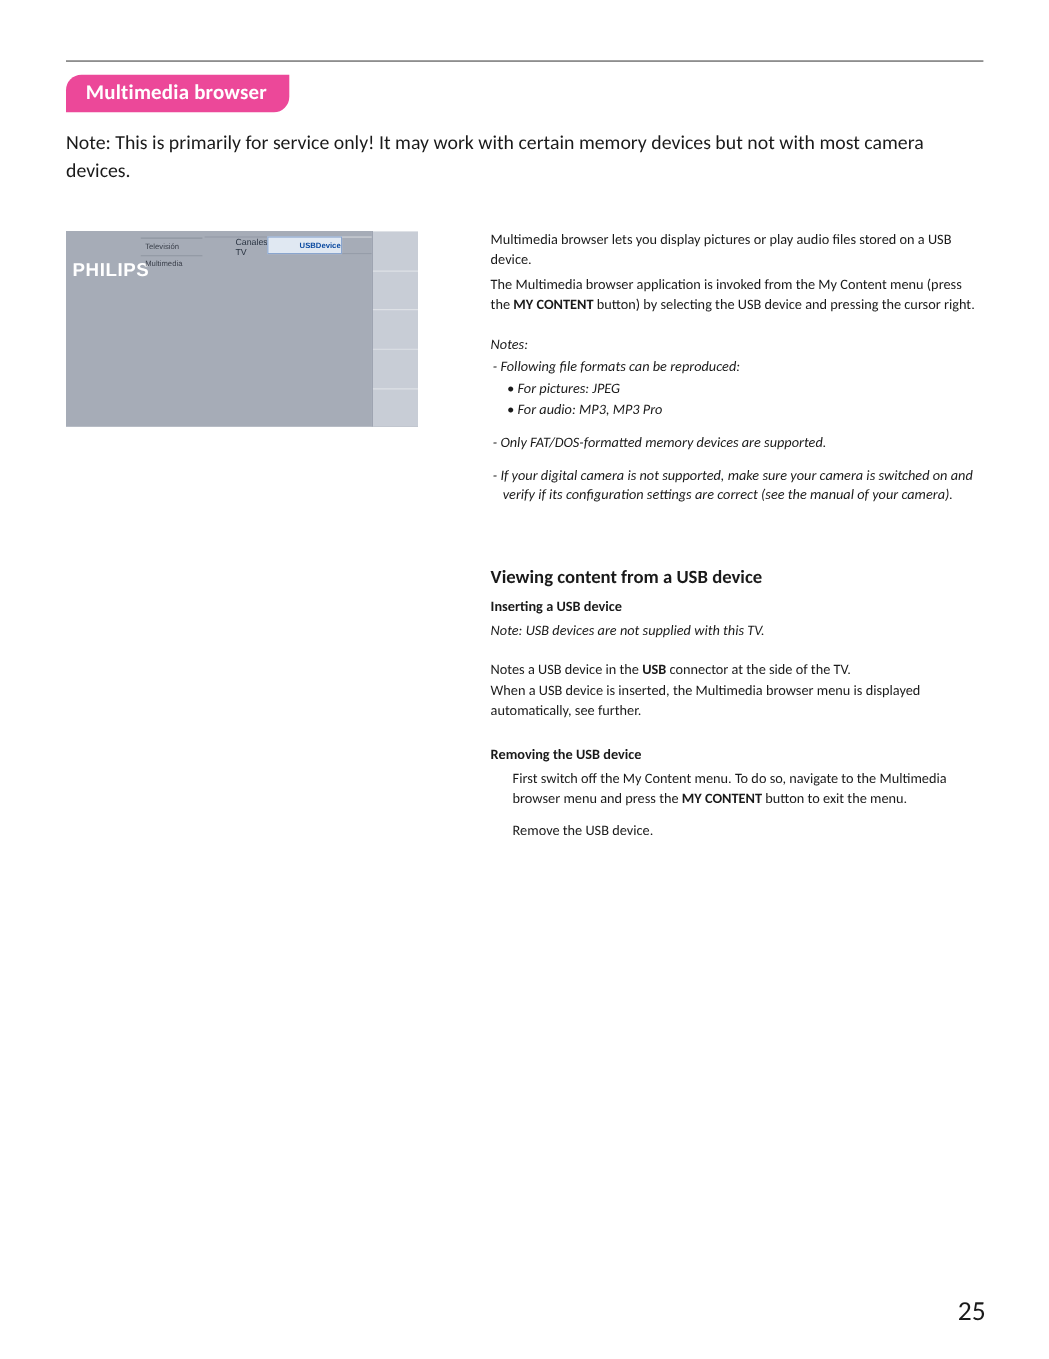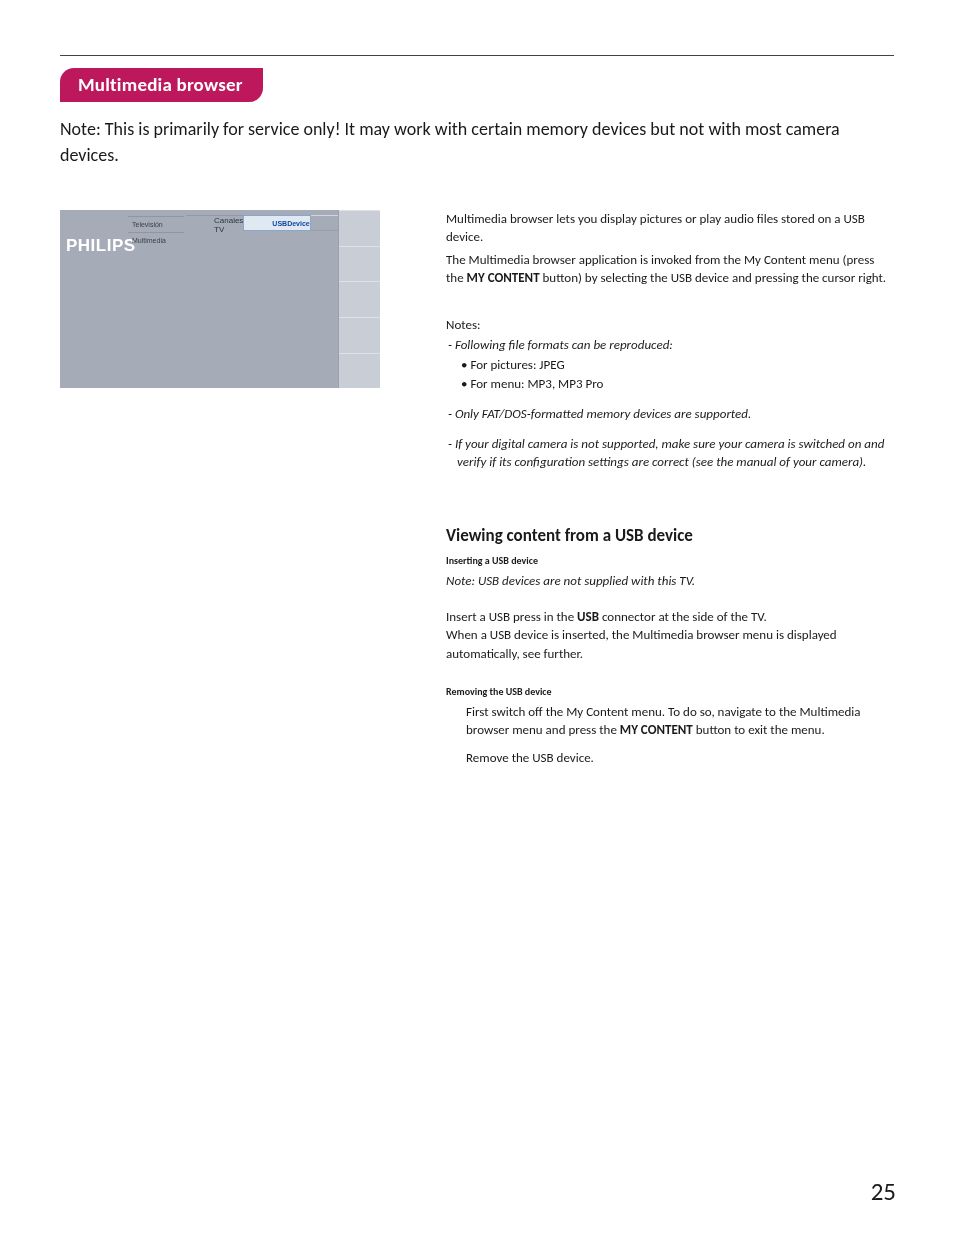--- a/index.html
+++ b/index.html
@@ -16,21 +16,21 @@
   .page {
     padding: 55px 60px 0 60px;
   }
   .rule-top {
     height: 1px;
     background: #444;
     margin-bottom: 12px;
   }
   .section-tag {
     display: inline-block;
-    background: #be185d;
+    background: #ec4899;
     color: #fff;
     font-weight: 600;
     font-size: 19px;
     padding: 5px 20px 6px 18px;
     border-top-left-radius: 14px;
     border-bottom-right-radius: 14px;
     letter-spacing: 0.2px;
   }
   .lead {
     font-size: 18px;
@@ -132,46 +132,48 @@
     background:#c8cdd6;
     border-left:1px solid #9aa0ad;
     display:flex;
     flex-direction:column;
   }
   .mock-col3 div { flex:1; border-top:1px solid rgba(255,255,255,0.4); }
   
   .para { margin: 0 0 4px 0; }
   .bold { font-weight: 700; }
   .notes-head {
-    margin-top: 29px;
+    font-style: italic;
+    margin-top: 18px;
   }
   .note-item {
     font-style: italic;
     padding-left: 11px;
     text-indent: -9px;
     margin: 2px 0;
   }
   .note-sub {
+    font-style: italic;
     padding-left: 24px;
     text-indent: -9px;
   }
   .note-block {
     font-style: italic;
     padding-left: 11px;
     text-indent: -9px;
     margin: 12px 0;
   }
   .h2 {
     font-weight: 700;
     font-size: 17px;
     margin: 53px 0 6px 0;
   }
   .h3 {
     font-weight: 700;
-    font-size: 10px;
+    font-size: 13px;
     margin: 2px 0 4px 0;
   }
   .sub-note {
     font-style: italic;
     margin-bottom: 18px;
   }
   .body-block { margin-bottom: 22px; }
   .indent-block {
     padding-left: 20px;
     margin-bottom: 10px;
@@ -224,32 +226,32 @@
 
     <div class="col-right">
       <p class="para">Multimedia browser lets you display pictures or play audio files stored on a USB device.</p>
       <p class="para">
         <span>The Multimedia browser application is invoked from the My Content menu (press the </span><span class="bold">MY CONTENT</span><span> button) by selecting the USB device and pressing the cursor right.</span>
       </p>
 
       <div class="notes-head">Notes:</div>
       <div class="note-item">- Following file formats can be reproduced:</div>
       <div class="note-sub">• For pictures: JPEG</div>
-      <div class="note-sub">• For menu: MP3, MP3 Pro</div>
+      <div class="note-sub">• For audio: MP3, MP3 Pro</div>
 
       <div class="note-block">- Only FAT/DOS-formatted memory devices are supported.</div>
       <div class="note-block">- If your digital camera is not supported, make sure your camera is switched on and verify if its configuration settings are correct (see the manual of your camera).</div>
 
       <div class="h2">Viewing content from a USB device</div>
       <div class="h3">Inserting a USB device</div>
       <div class="sub-note">Note: USB devices are not supplied with this TV.</div>
 
       <div class="body-block">
         <div>
-          <span>Insert a USB press in the </span><span class="bold">USB</span><span> connector at the side of the TV.</span>
+          <span>Notes a USB device in the </span><span class="bold">USB</span><span> connector at the side of the TV.</span>
         </div>
         <div>When a USB device is inserted, the Multimedia browser menu is displayed automatically, see further.</div>
       </div>
 
       <div class="h3">Removing the USB device</div>
       <div class="indent-block">
         <span>First switch off the My Content menu. To do so, navigate to the Multimedia browser menu and press the </span><span class="bold">MY CONTENT</span><span> button to exit the menu.</span>
       </div>
       <div class="indent-block">Remove the USB device.</div>
     </div>

